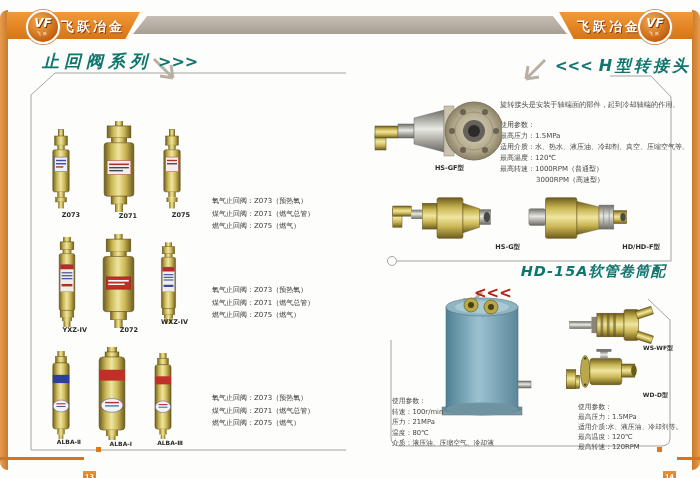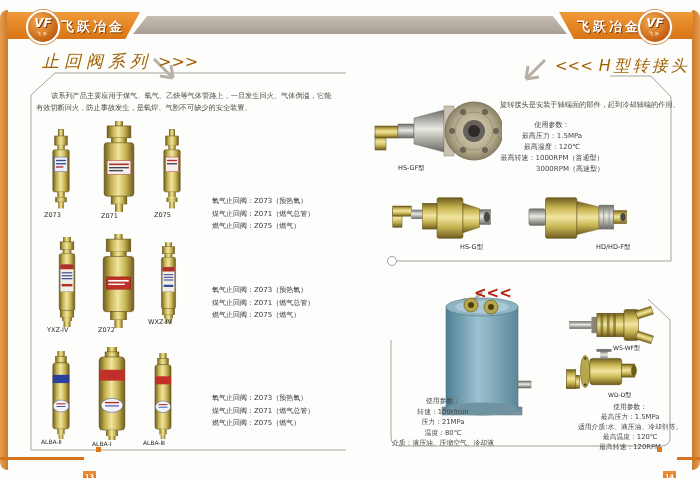--- a/index.html
+++ b/index.html
@@ -26,35 +26,35 @@
       clip-path:polygon(0 0,100% 0,100% 100%,11% 100%);}
   .brand-text{top:18px;color:#fff;font-weight:bold;font-size:13px;letter-spacing:3px;
       text-shadow:1px 1px 0 #8a3a00;white-space:nowrap;}
   .logo{top:10px;width:30px;height:30px;border-radius:50%;
       background:radial-gradient(circle at 38% 32%,#f4ae52,#c15c0e 75%);
       border:2.5px solid #fff;box-shadow:0 0 0 1px #d89050;text-align:center;}
   .logo .mono{display:block;color:#fff;font-weight:bold;font-style:italic;
       font-size:12px;line-height:22px;text-shadow:1px 1px 0 #7a3404;}
   .logo .sub{display:block;color:#ffe;font-size:4px;line-height:4px;margin-top:-2px;letter-spacing:2px;}
   
-  .title-red{color:#a16207;font-weight:normal;font-style:italic;white-space:nowrap;}
+  .title-red{color:#0f766e;font-weight:bold;font-style:italic;white-space:nowrap;}
   .lp-title{left:42px;top:50px;font-size:17px;letter-spacing:5px;}
   .lp-title .arr{font-size:16px;letter-spacing:0;margin-left:6px;font-style:normal;}
   .rp-title{left:555px;top:56px;font-size:16px;letter-spacing:3px;}
   .rp-title .arr{font-size:15px;letter-spacing:0;margin-right:6px;font-style:normal;}
   .s2-title{width:196px;text-align:right;font-size:14.5px;letter-spacing:1px;}
   .s2-arrows{left:474px;top:284px;font-size:15px;color:#b51f12;font-weight:bold;}
   
   .intro{font-size:7.2px;line-height:12px;color:#4a4a46;}
   .specs .spec-line{font-size:7px;line-height:12.5px;color:#3a3a38;white-space:nowrap;}
-  .params{font-size:7px;line-height:11px;color:#444;text-align:center;}
+  .params{font-size:7px;line-height:11px;color:#444;}
   .params .param-line{white-space:nowrap;}
   .params .indent{padding-left:36px;}
-  .model-label{position:absolute;font-size:6.5px;font-weight:normal;color:#2a2a28;
-      text-align:left;white-space:nowrap;}
+  .model-label{position:absolute;font-size:6.5px;font-weight:bold;color:#2a2a28;
+      text-align:right;white-space:nowrap;}
   
   .footer-line{top:457px;height:3px;background:#d4741f;}
   .footer-badge{top:471px;width:13px;height:13px;color:#fff;font-size:6.5px;
       line-height:13px;text-align:center;font-weight:bold;
       background:linear-gradient(180deg,#ef9035,#d06d12);}
   .footer-dot{top:447px;width:5px;height:5px;background:#e07818;}
   svg{display:block;}
 </style>
 </head>
 <body>
@@ -128,21 +128,20 @@
     </g>
     <g stroke="#b8b0a4" stroke-width="3" fill="none">
       <path d="M482,292 L463,311 M463,311 L465,298 M463,311 L476,309"></path>
     </g>
   </svg>
 
   <div class="abs title-red lp-title">
     <span>止回阀系列</span><span class="arr">&gt;&gt;&gt;</span>
   </div>
 
-  <div class="abs intro" style="left:36px;top:90px;width:302px;text-indent:15px;">该系列产品主要应用于煤气、氧气、乙炔等气体管路上，一旦发生回火、气体倒溢，它能有效切断回火，防止事故发生，是氧焊、气割不可缺少的安全装置。</div>
 
   <div class="abs" style="left:50px;top:127px;">
     <svg width="22" height="84" viewBox="0 0 24 86">
       <rect x="9" y="0" width="6" height="8" fill="url(#gV)" stroke="#5a4a10" stroke-width="0.5"></rect>
       <rect x="5" y="7" width="14" height="10" fill="url(#gV)" stroke="#5a4a10" stroke-width="0.5"></rect>
       <rect x="8" y="17" width="8" height="5" fill="url(#gV)"></rect>
       <rect x="3" y="22" width="18" height="46" rx="2" fill="url(#gV)" stroke="#5a4a10" stroke-width="0.5"></rect>
       <rect x="5" y="30" width="14" height="16" fill="#eef0fa" stroke="#3a4a9a" stroke-width="0.5"></rect>
       <rect x="6.5" y="33" width="11" height="1.5" fill="#3a4a9a"></rect>
         <rect x="6.5" y="36.5" width="11" height="1.5" fill="#3a4a9a"></rect>
@@ -299,20 +298,21 @@
 
   <div class="abs title-red rp-title">
     <span class="arr">&lt;&lt;&lt;</span><span>H型转接头</span>
   </div>
 
   <div class="abs intro" style="left:500px;top:99px;width:192px;white-space:nowrap;">旋转接头是安装于轴端面的部件，起到冷却轴端的作用。</div>
 
   <div class="abs params" style="left:500px;top:120px;">
     <div class="param-line">使用参数：</div>
     <div class="param-line">最高压力：1.5MPa</div>
+    <div class="param-line">适用介质：水、热水、液压油、冷却剂、真空、压缩空气等。</div>
     <div class="param-line">最高温度：120℃</div>
     <div class="param-line">最高转速：1000RPM（普通型）</div>
     <div class="param-line indent">3000RPM（高速型）</div>
   </div>
 
   <div class="abs" style="left:372px;top:94px;">
     <svg width="130" height="70" viewBox="0 0 130 70">
       <rect x="3" y="40" width="11" height="16" fill="url(#gH)" stroke="#5a4a10" stroke-width="0.5"></rect>
       <rect x="3" y="32" width="23" height="12" fill="url(#gH)" stroke="#5a4a10" stroke-width="0.5"></rect>
       <rect x="26" y="30" width="16" height="14" fill="url(#sH)" stroke="#666" stroke-width="0.5"></rect>
@@ -353,20 +353,21 @@
       <polygon points="54,8 78,14 78,38 54,44" fill="url(#gH)" stroke="#5a4a10" stroke-width="0.5"></polygon>
       <rect x="78" y="12" width="16" height="26" fill="url(#sH)" stroke="#666" stroke-width="0.5"></rect>
       <line x1="83" y1="12" x2="83" y2="38" stroke="#888" stroke-width="0.8"></line>
       <line x1="89" y1="12" x2="89" y2="38" stroke="#888" stroke-width="0.8"></line>
       <rect x="94" y="18" width="14" height="14" fill="url(#gH)" stroke="#5a4a10" stroke-width="0.5"></rect>
       <ellipse cx="104" cy="25" rx="3" ry="4.5" fill="#4a4a45"></ellipse>
     </svg>
   </div>
   <div class="model-label" style="left:596px;top:243px;width:64px;">HD/HD-F型</div>
 
+  <div class="abs title-red s2-title" style="left:470px;top:262px;">HD-15A软管卷筒配</div>
   <div class="abs s2-arrows">&lt;&lt;&lt;</div>
 
   <div class="abs" style="left:432px;top:293px;">
     <svg width="100" height="130" viewBox="0 0 100 130">
       <rect x="10" y="114" width="80" height="8" fill="#7a98a4" stroke="#55707c" stroke-width="0.5"></rect>
       <ellipse cx="50" cy="116" rx="40" ry="6" fill="#6a8894"></ellipse>
       <rect x="14" y="14" width="72" height="102" fill="url(#bD)" stroke="#4b7185" stroke-width="0.6"></rect>
       <ellipse cx="50" cy="116" rx="36" ry="6.5" fill="#6f93a0"></ellipse>
       <ellipse cx="50" cy="14" rx="36" ry="9" fill="#8fb4c2" stroke="#5a7f8d" stroke-width="0.7"></ellipse>
       <ellipse cx="50" cy="14" rx="27" ry="6.5" fill="#a9c9d4"></ellipse>

